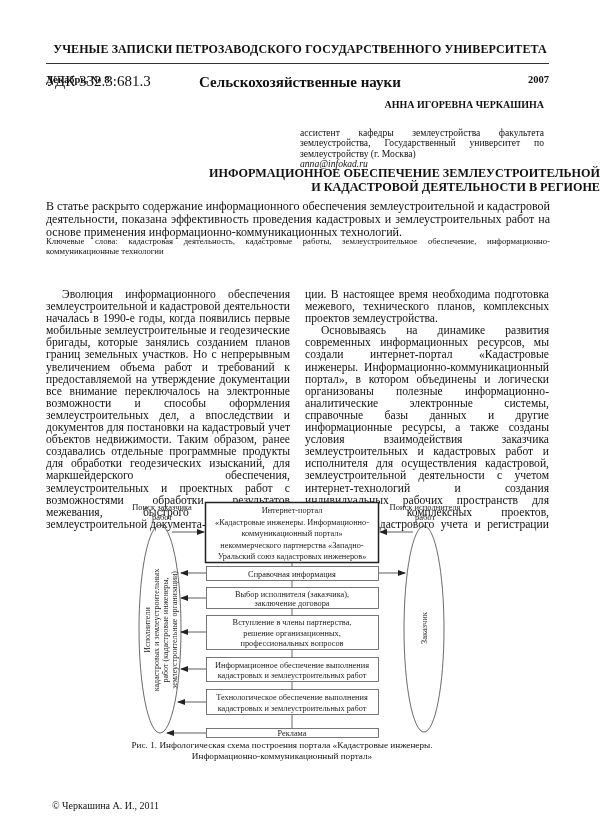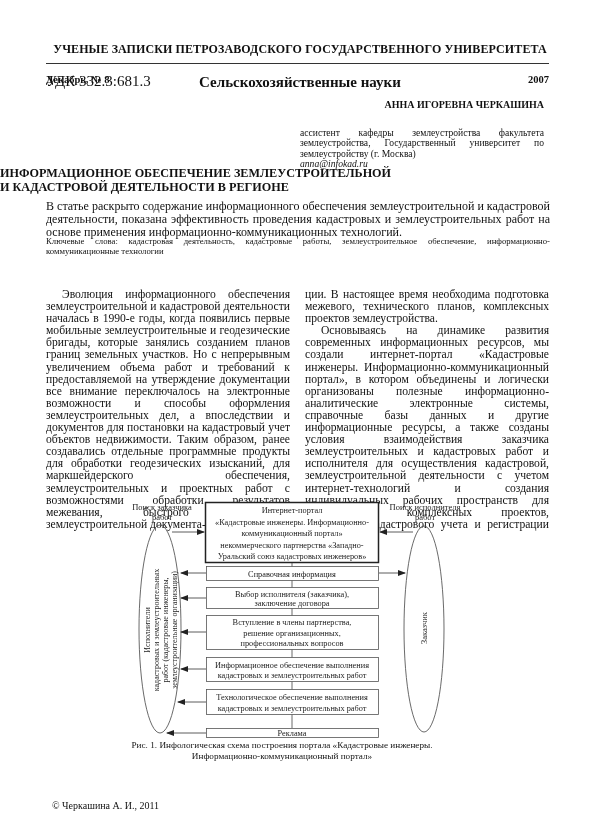--- a/index.html
+++ b/index.html
@@ -8,21 +8,21 @@
   .abs { position:absolute; }
   .journal { left:0; width:600px; top:42px; text-align:center; font-weight:bold; font-size:12px; letter-spacing:0.1px; }
   .rule { left:46px; width:503px; top:63px; height:0; border-top:1px solid #333; }
   .issue { left:46px; top:74px; font-weight:bold; font-size:10.5px;font-family:Liberation Serif, serif; }
   .section { left:0; width:600px; top:74px; text-align:center; font-weight:bold; font-size:15px; }
   .year { right:51px; top:74px; font-weight:bold; font-size:10.5px; }
   .udk { left:46px; top:73px; font-size:15px; }
   .author { left:300px; width:244px; top:100px; font-size:9.6px; line-height:10.2px; }
   .author .name { text-align:right; font-weight:bold; font-size:10px; margin-bottom:18px; }
   .author .email { font-style:italic; }
-  .title { left:0; width:600px; top:167px; text-align:left; font-weight:bold; font-size:12.2px; line-height:13.5px; }
+  .title { left:0; width:600px; top:167px; text-align:right; font-weight:bold; font-size:12.2px; line-height:13.5px; }
   .abstract { left:46px; width:504px; top:200px; font-size:12px; line-height:13px; text-align:justify; }
   .keywords { left:46px; width:504px; top:237px; font-size:8.7px; line-height:9.8px; text-align:justify; }
   .col { top:265px; width:244px; font-size:11.6px; line-height:12.1px; text-align:justify;margin-top:24px; }
   .col p { margin:0; text-indent:16px; }
   .col p.noindent { text-indent:0; }
   .col-left { left:46px; }
   .col-right { left:305px; }
   .fig { left:0; top:495px; width:600px; height:270px; }
   .fig svg text { font-family:"Liberation Serif", "DejaVu Serif", serif; fill:#222; }
   .caption { left:0; width:564px; top:740px; text-align:center; font-size:9.2px; line-height:10.5px; }

